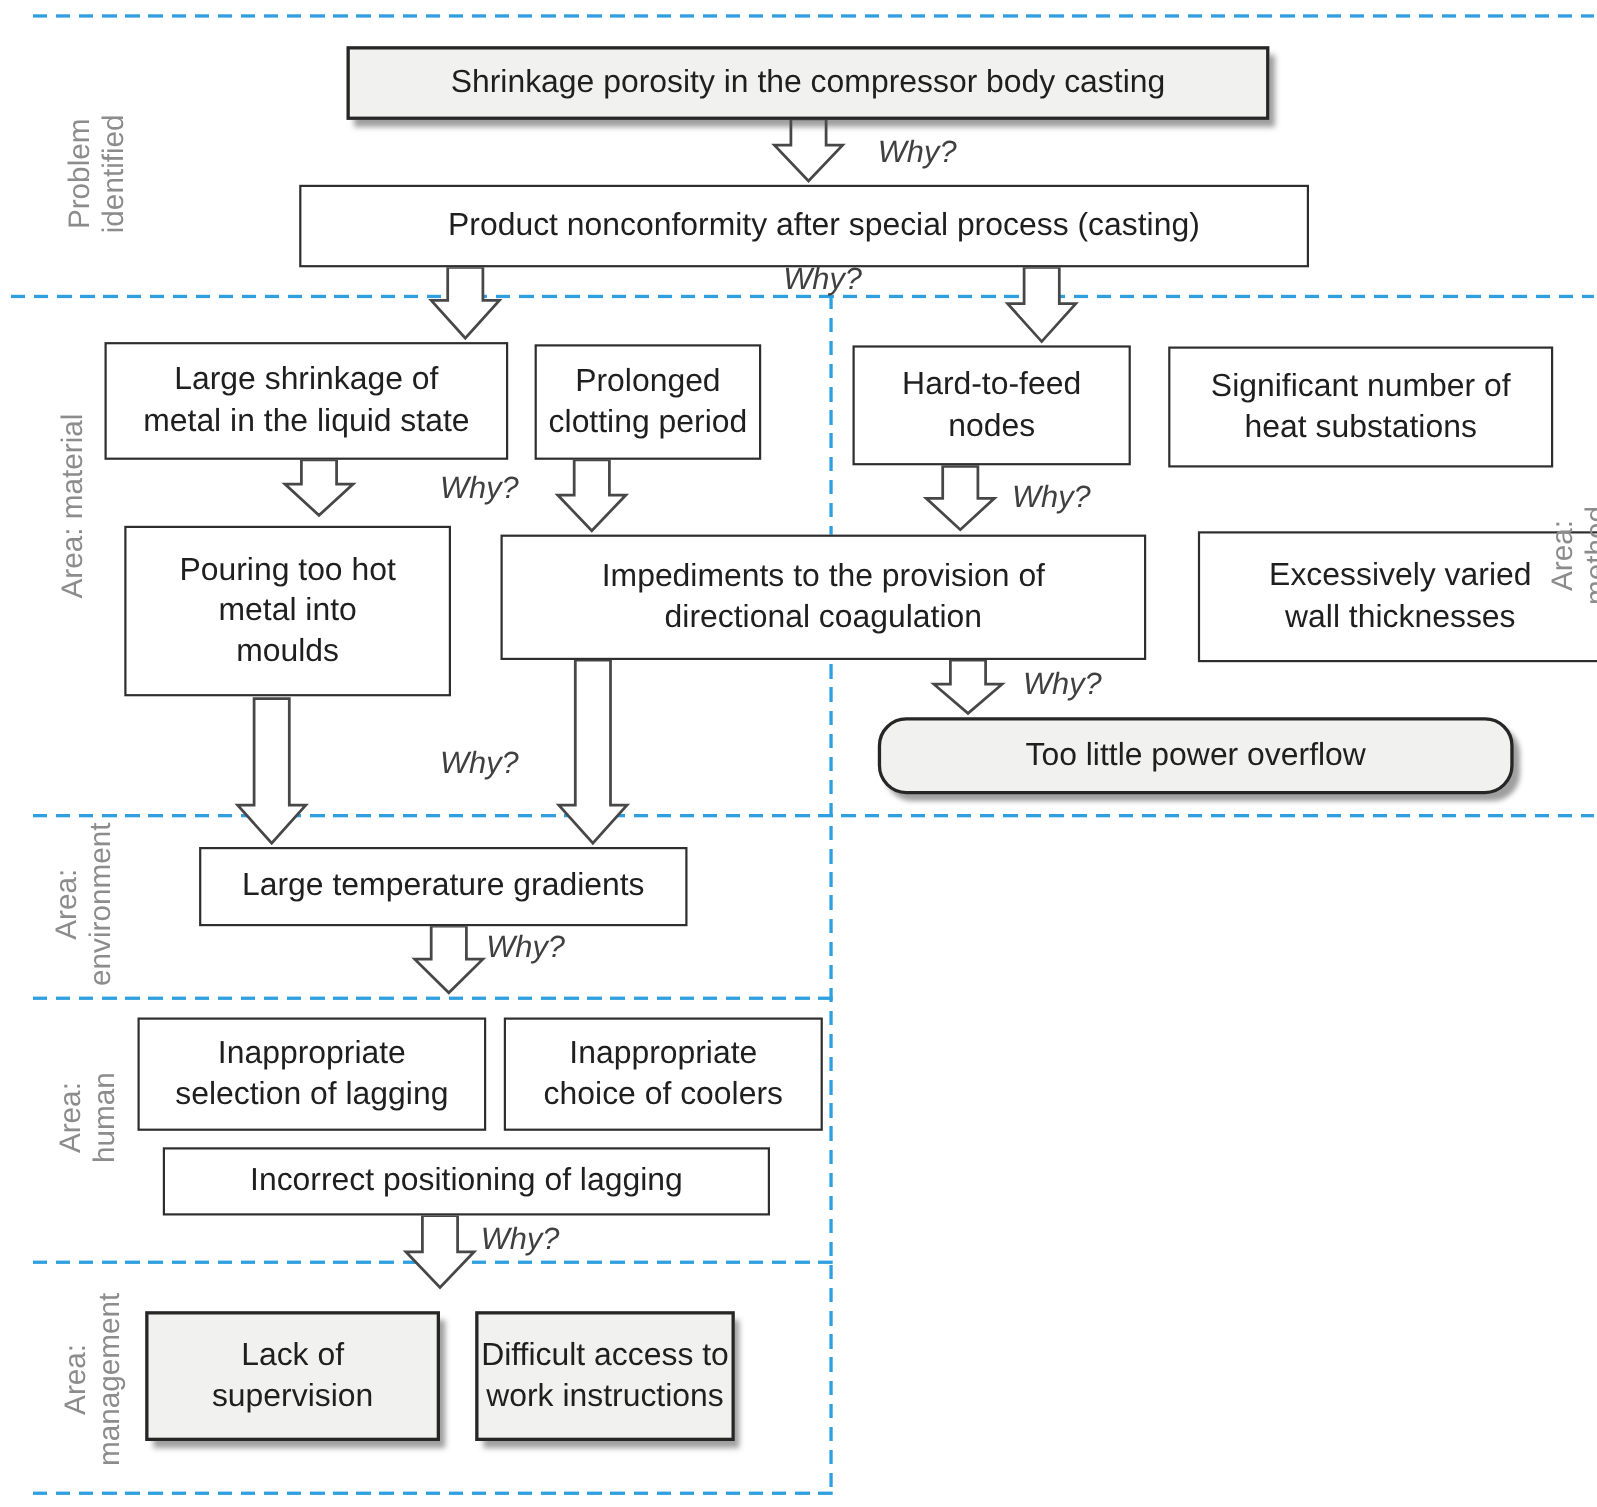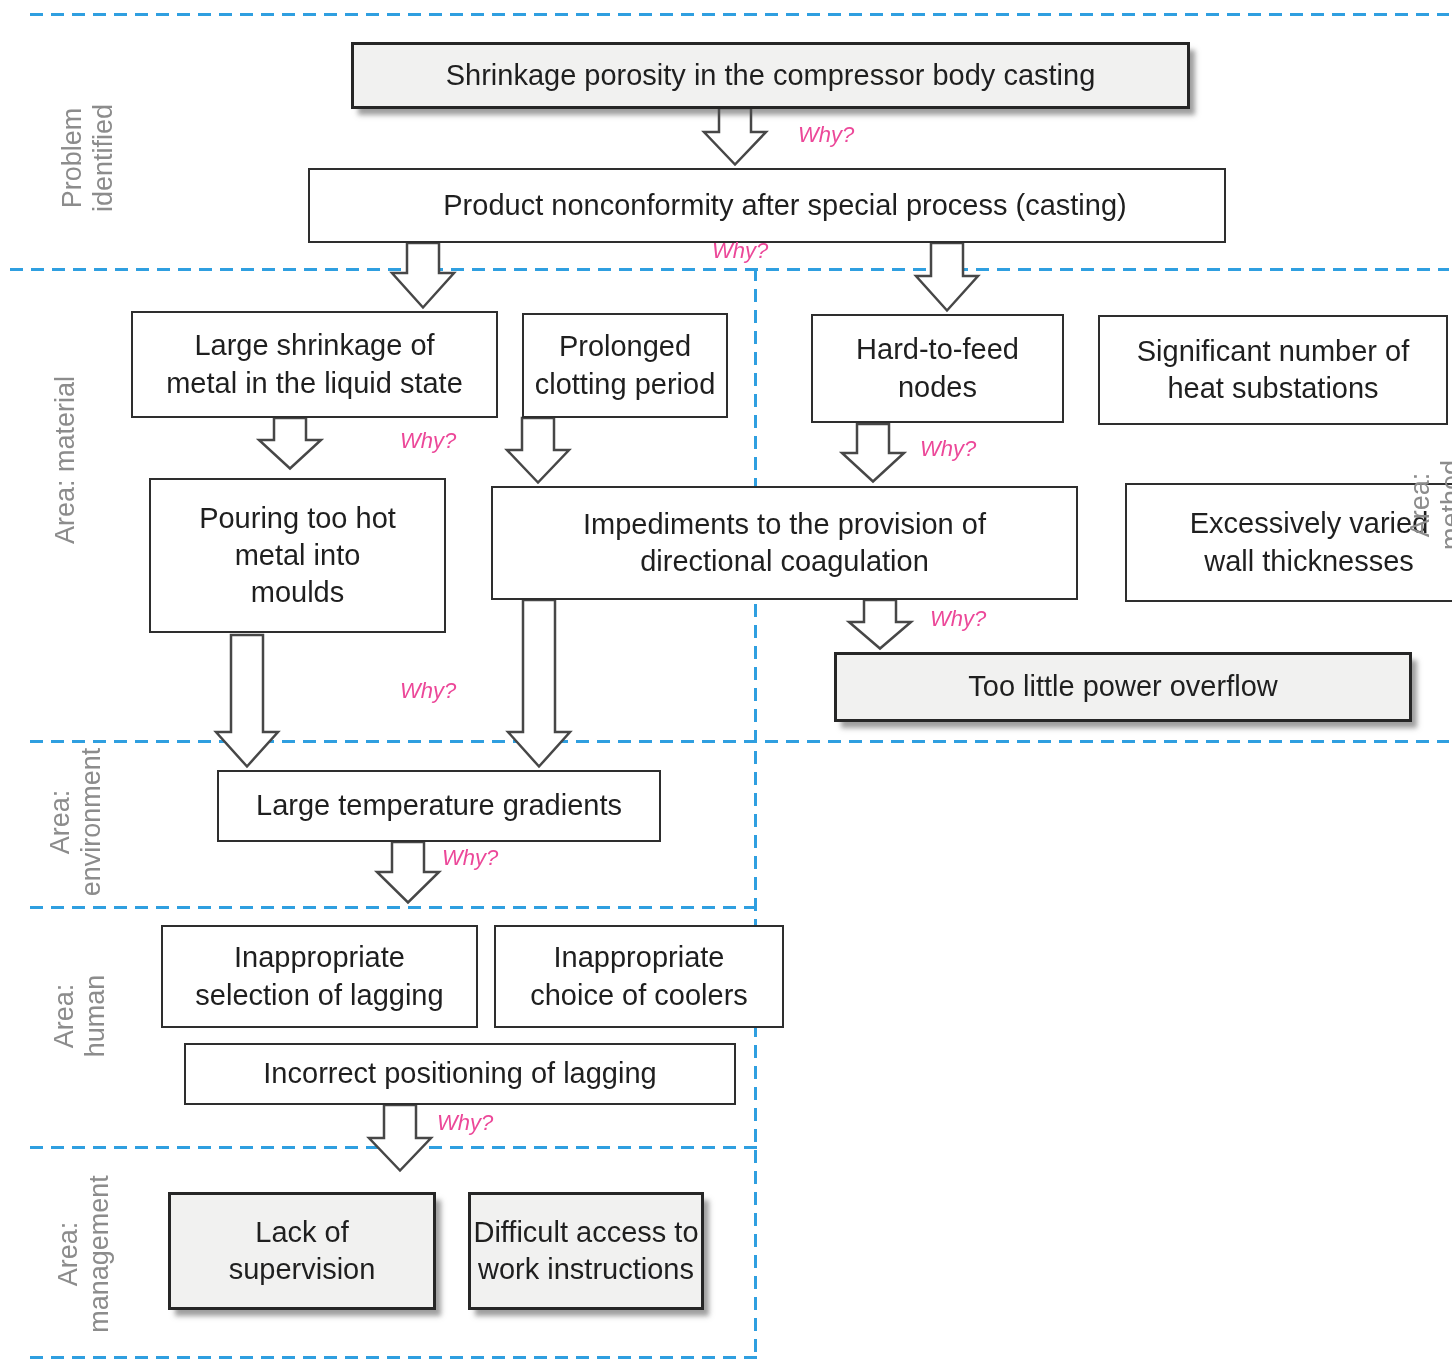--- a/index.html
+++ b/index.html
@@ -15,32 +15,32 @@
   .vline {
     position:absolute; width:3px;
     background:repeating-linear-gradient(180deg,#2f9fe0 0 13px,transparent 13px 21px);
   }
   
   .box {
     position:absolute; box-sizing:border-box;
     border:2px solid #2e2e2e; background:#ffffff;
     display:flex; align-items:center; justify-content:center;
     text-align:center; white-space:pre-line;
-    font-size:29px; line-height:1.28; color:#1f1f1f;margin-left:36px;
+    font-size:29px; line-height:1.28; color:#1f1f1f;
   }
   .box.shaded {
     background:#f1f1f0; border-width:3px; border-color:#262626;
     box-shadow:6px 7px 5px -1px rgba(80,80,80,0.55);
   }
   
   .arrow { position:absolute; overflow:visible; }
   .arrow polygon { fill:#ffffff; stroke:#474747; stroke-width:2.5; stroke-linejoin:miter; }
   
   .why {
-    position:absolute; font-size:22px; font-style:italic; color:#ec4899;
+    position:absolute; font-size:28px; font-style:italic; color:#404040;
     white-space:nowrap;
   }
   
   .vlabel {
     position:absolute; transform:translate(-50%,-50%) rotate(-90deg);
     color:#8c8c8c; font-size:27px; line-height:1.15; text-align:center;
     white-space:pre-line;
   }
 </style>
 </head>
@@ -103,21 +103,21 @@
 heat substations</div>
 
   <div class="box" style="left:113px;top:478px;width:297px;height:155px;">Pouring too hot
 metal into
 moulds</div>
   <div class="box" style="left:455px;top:486px;width:587px;height:114px;">Impediments to the provision of
 directional coagulation</div>
   <div class="box" style="left:1089px;top:483px;width:368px;height:119px;">Excessively varied
 wall thicknesses</div>
 
-  <div class="box shaded" style="left:798px;top:652px;width:578px;height:70px;">Too little power overflow</div>
+  <div class="box shaded" style="left:798px;top:652px;width:578px;height:70px;border-radius:26px;">Too little power overflow</div>
 
   <div class="box" style="left:181px;top:770px;width:444px;height:72px;">Large temperature gradients</div>
 
   <div class="box" style="left:125px;top:925px;width:317px;height:103px;">Inappropriate
 selection of lagging</div>
   <div class="box" style="left:458px;top:925px;width:290px;height:103px;">Inappropriate
 choice of coolers</div>
   <div class="box" style="left:148px;top:1043px;width:552px;height:62px;">Incorrect positioning of lagging</div>
 
   <div class="box shaded" style="left:132px;top:1192px;width:268px;height:118px;">Lack of

